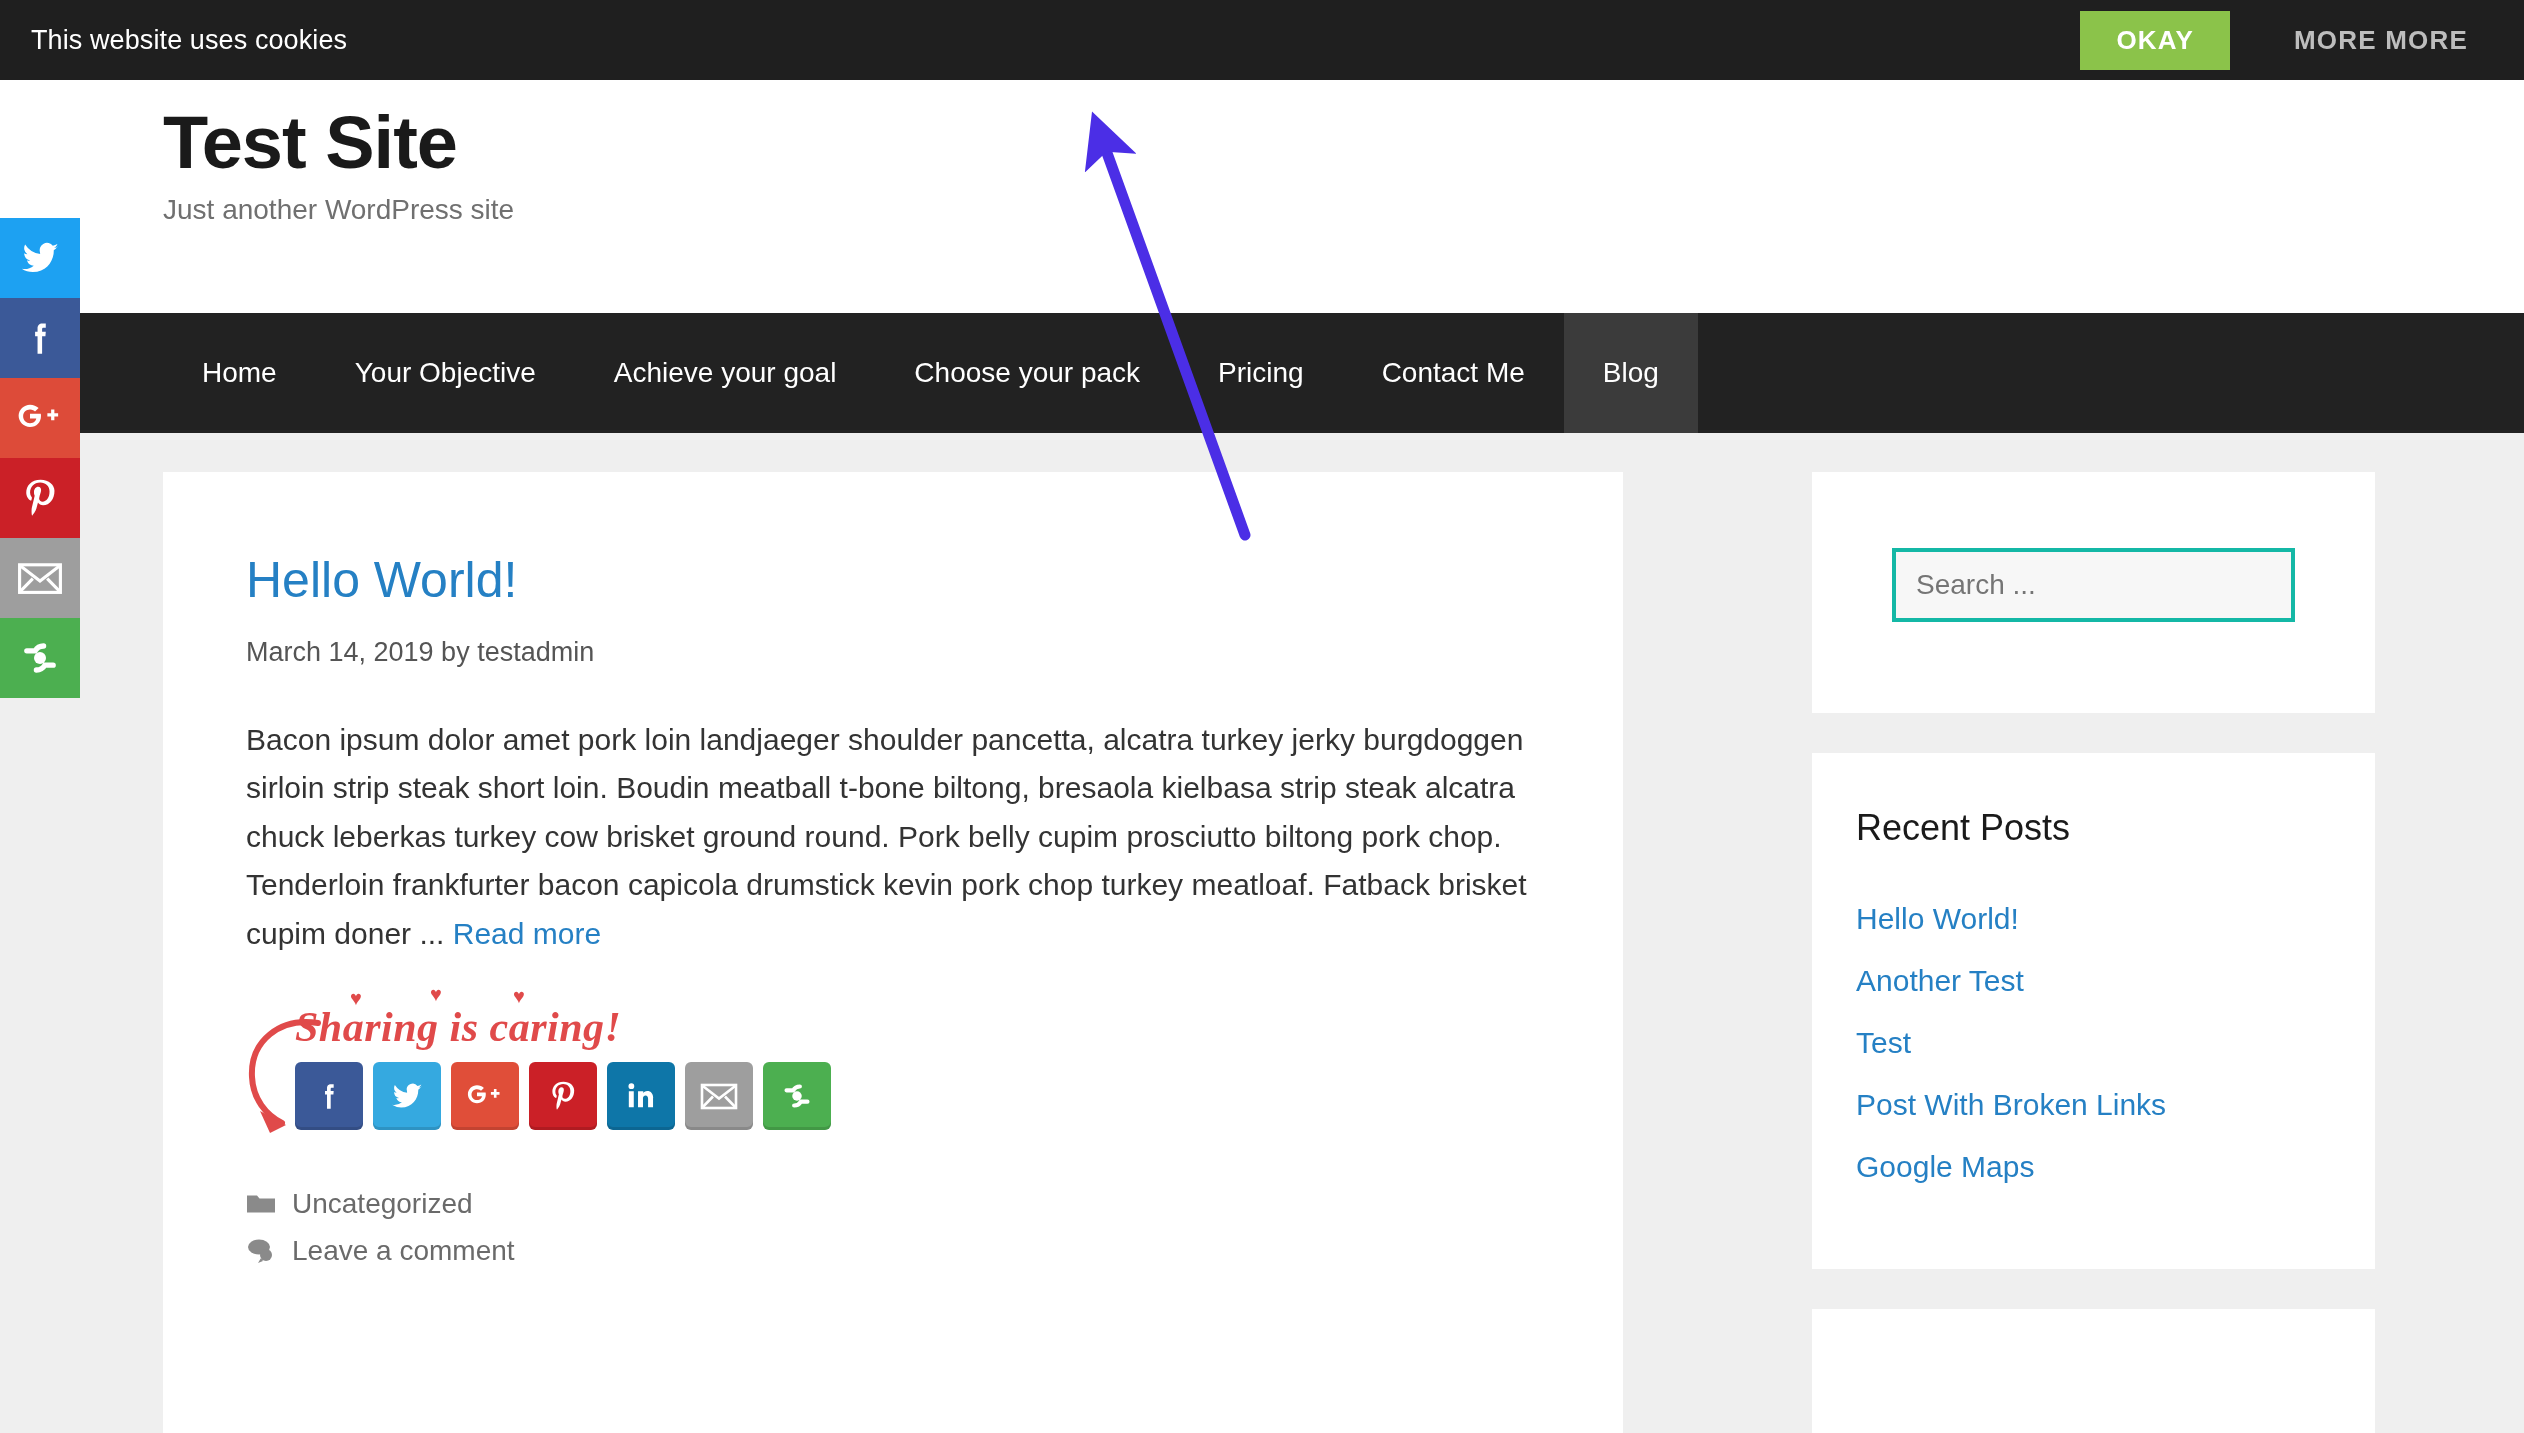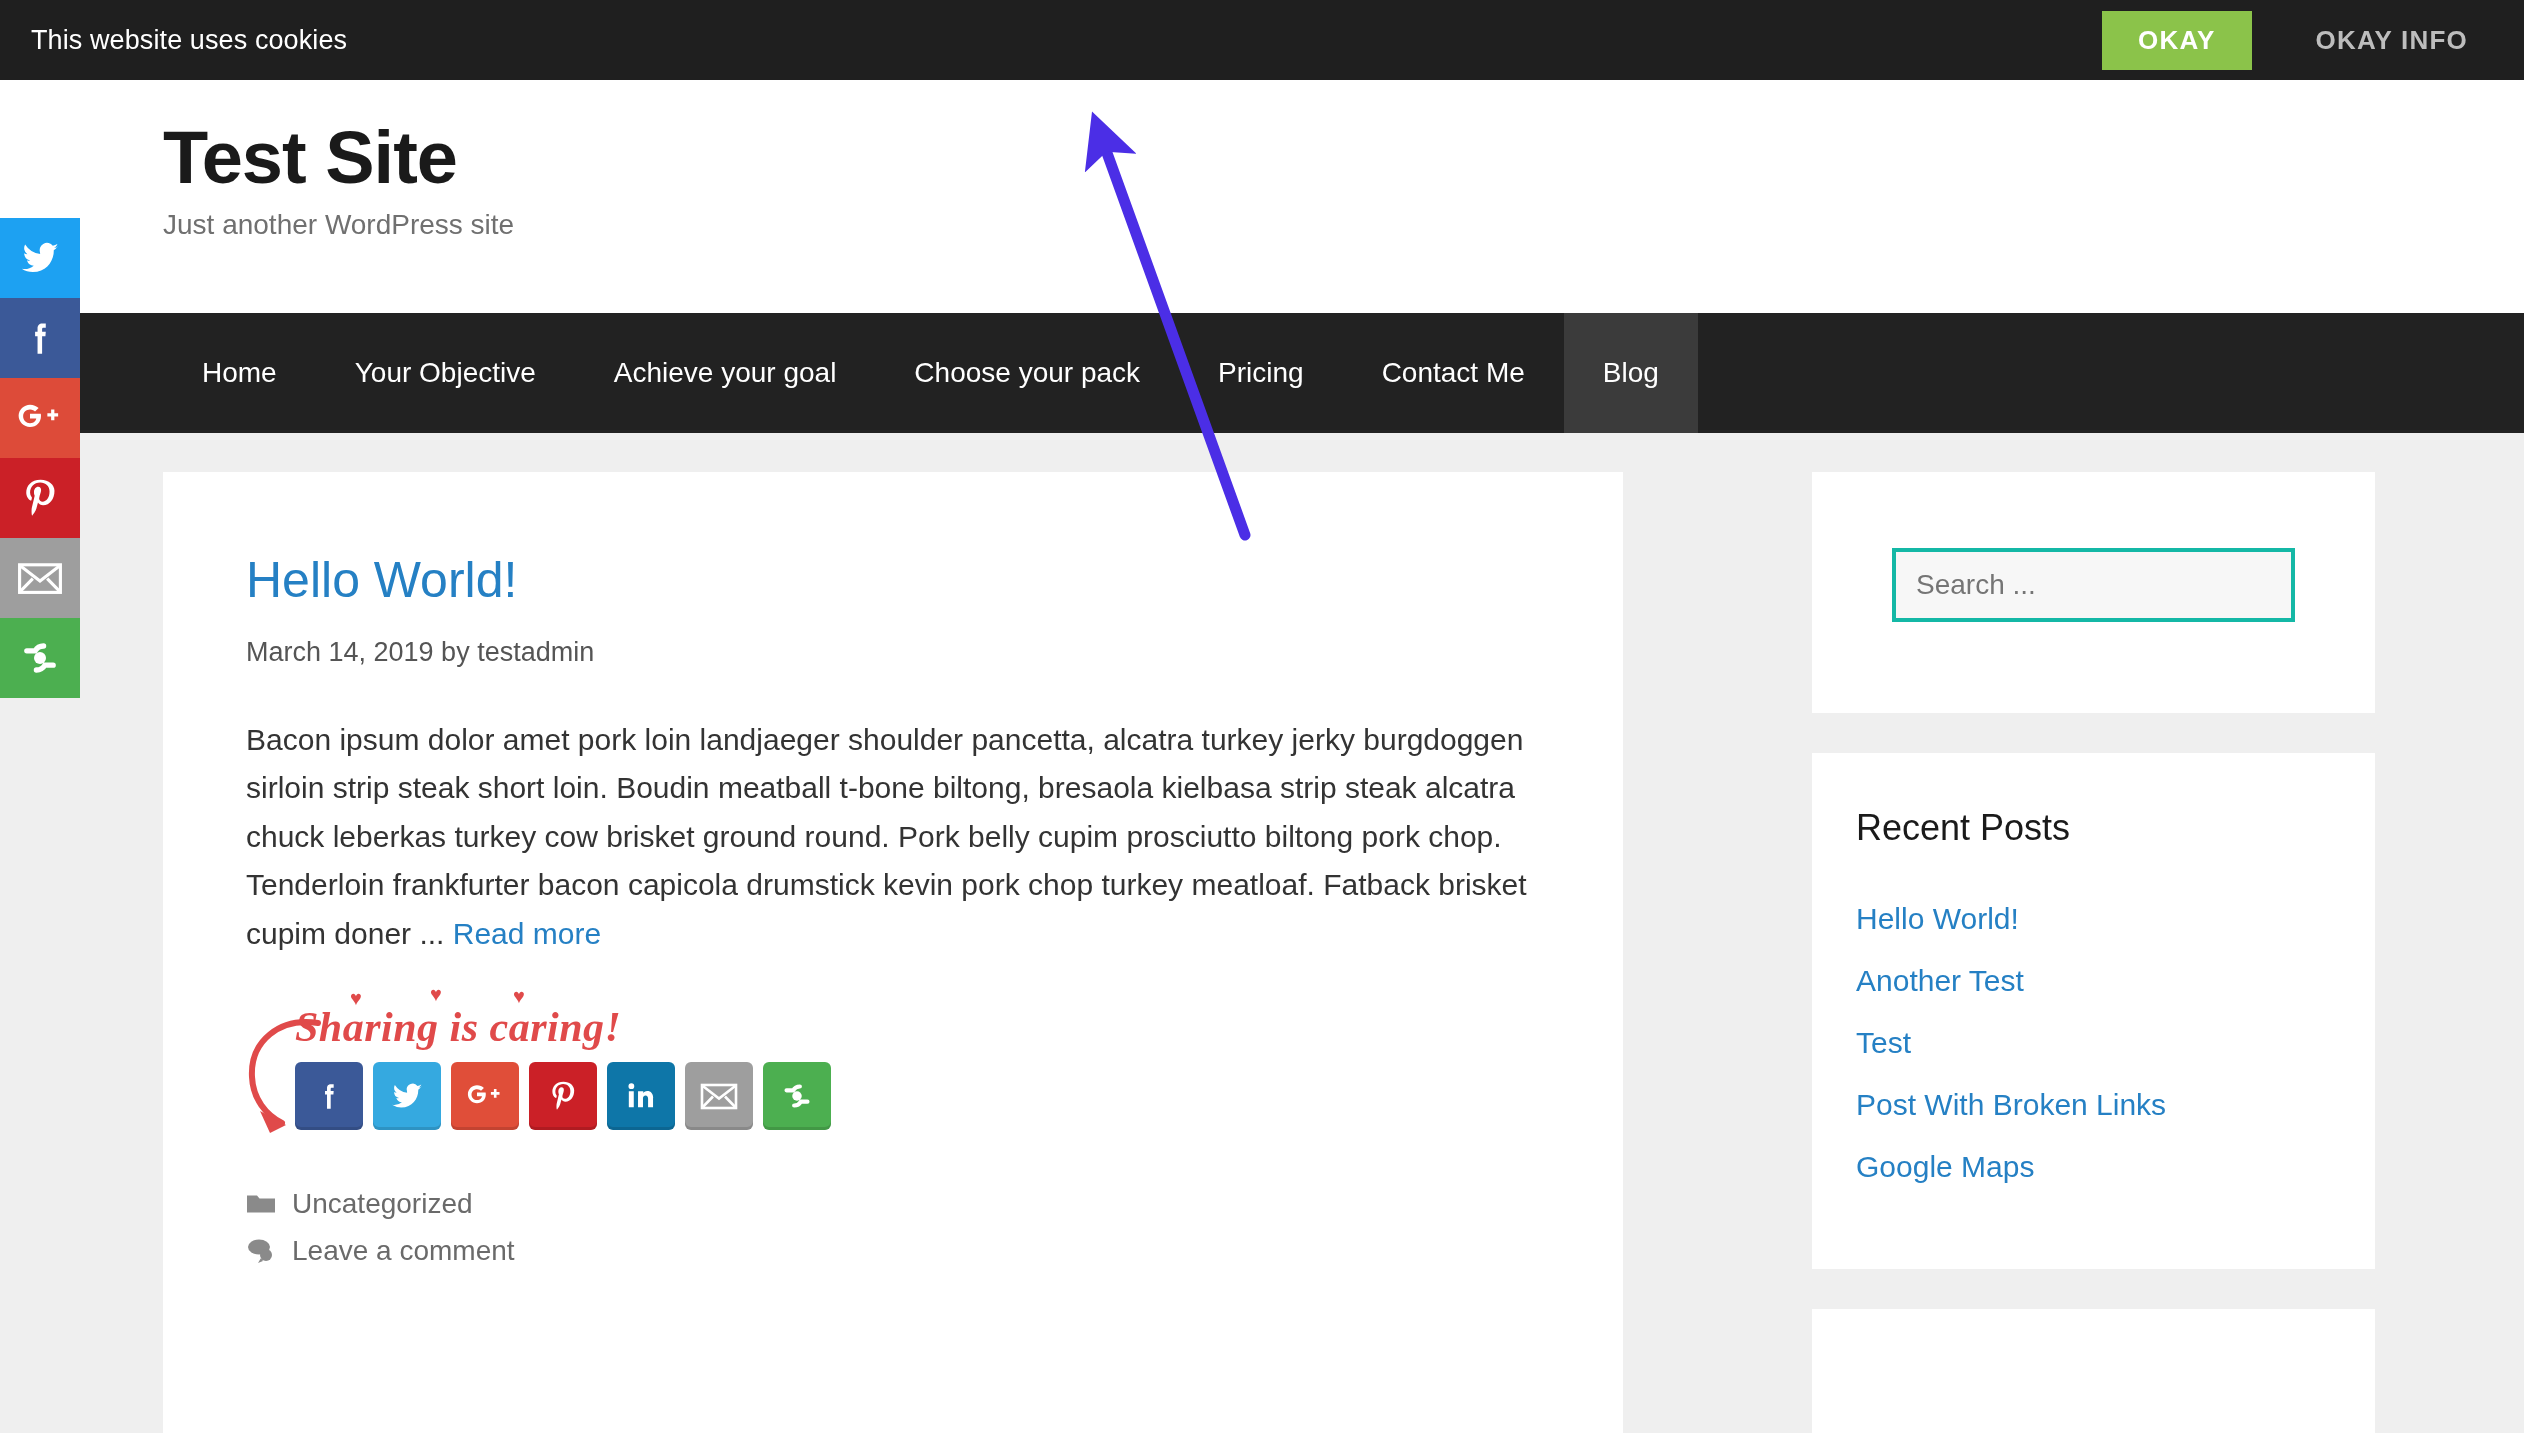--- a/index.html
+++ b/index.html
@@ -58,21 +58,21 @@
     letter-spacing: 1.2px;
     margin-left: 64px;
     text-decoration: none;
     cursor: pointer;
     white-space: nowrap;
   }
 
   
   #site-header {
     position: absolute;
-    left: 0; top: 112px;
+    left: 0; top: 97px;
     width: 2524px; height: 188px;
     background: #ffffff;
   }
   #site-title {
     position: absolute;
     left: 163px; top: 2px;
     font-size: 74px;
     font-weight: 700;
     color: #1a1a1a;
     letter-spacing: -1px;
@@ -267,21 +267,21 @@
 <body>
 
 <div id="page">
 
   <div id="body-area"></div>
 
   <div id="cookie-bar">
     <span id="cookie-message">This website uses cookies</span>
     <div id="cookie-actions">
       <button id="cookie-okay">OKAY</button>
-      <a id="cookie-more">OKAY INFO</a>
+      <a id="cookie-more">MORE MORE</a>
     </div>
   </div>
 
   <div id="site-header">
     <div id="site-title">Test Site</div>
     <div id="site-description">Just another WordPress site</div>
   </div>
 
   <nav id="nav-bar">
     <a class="nav-item">Home</a>

